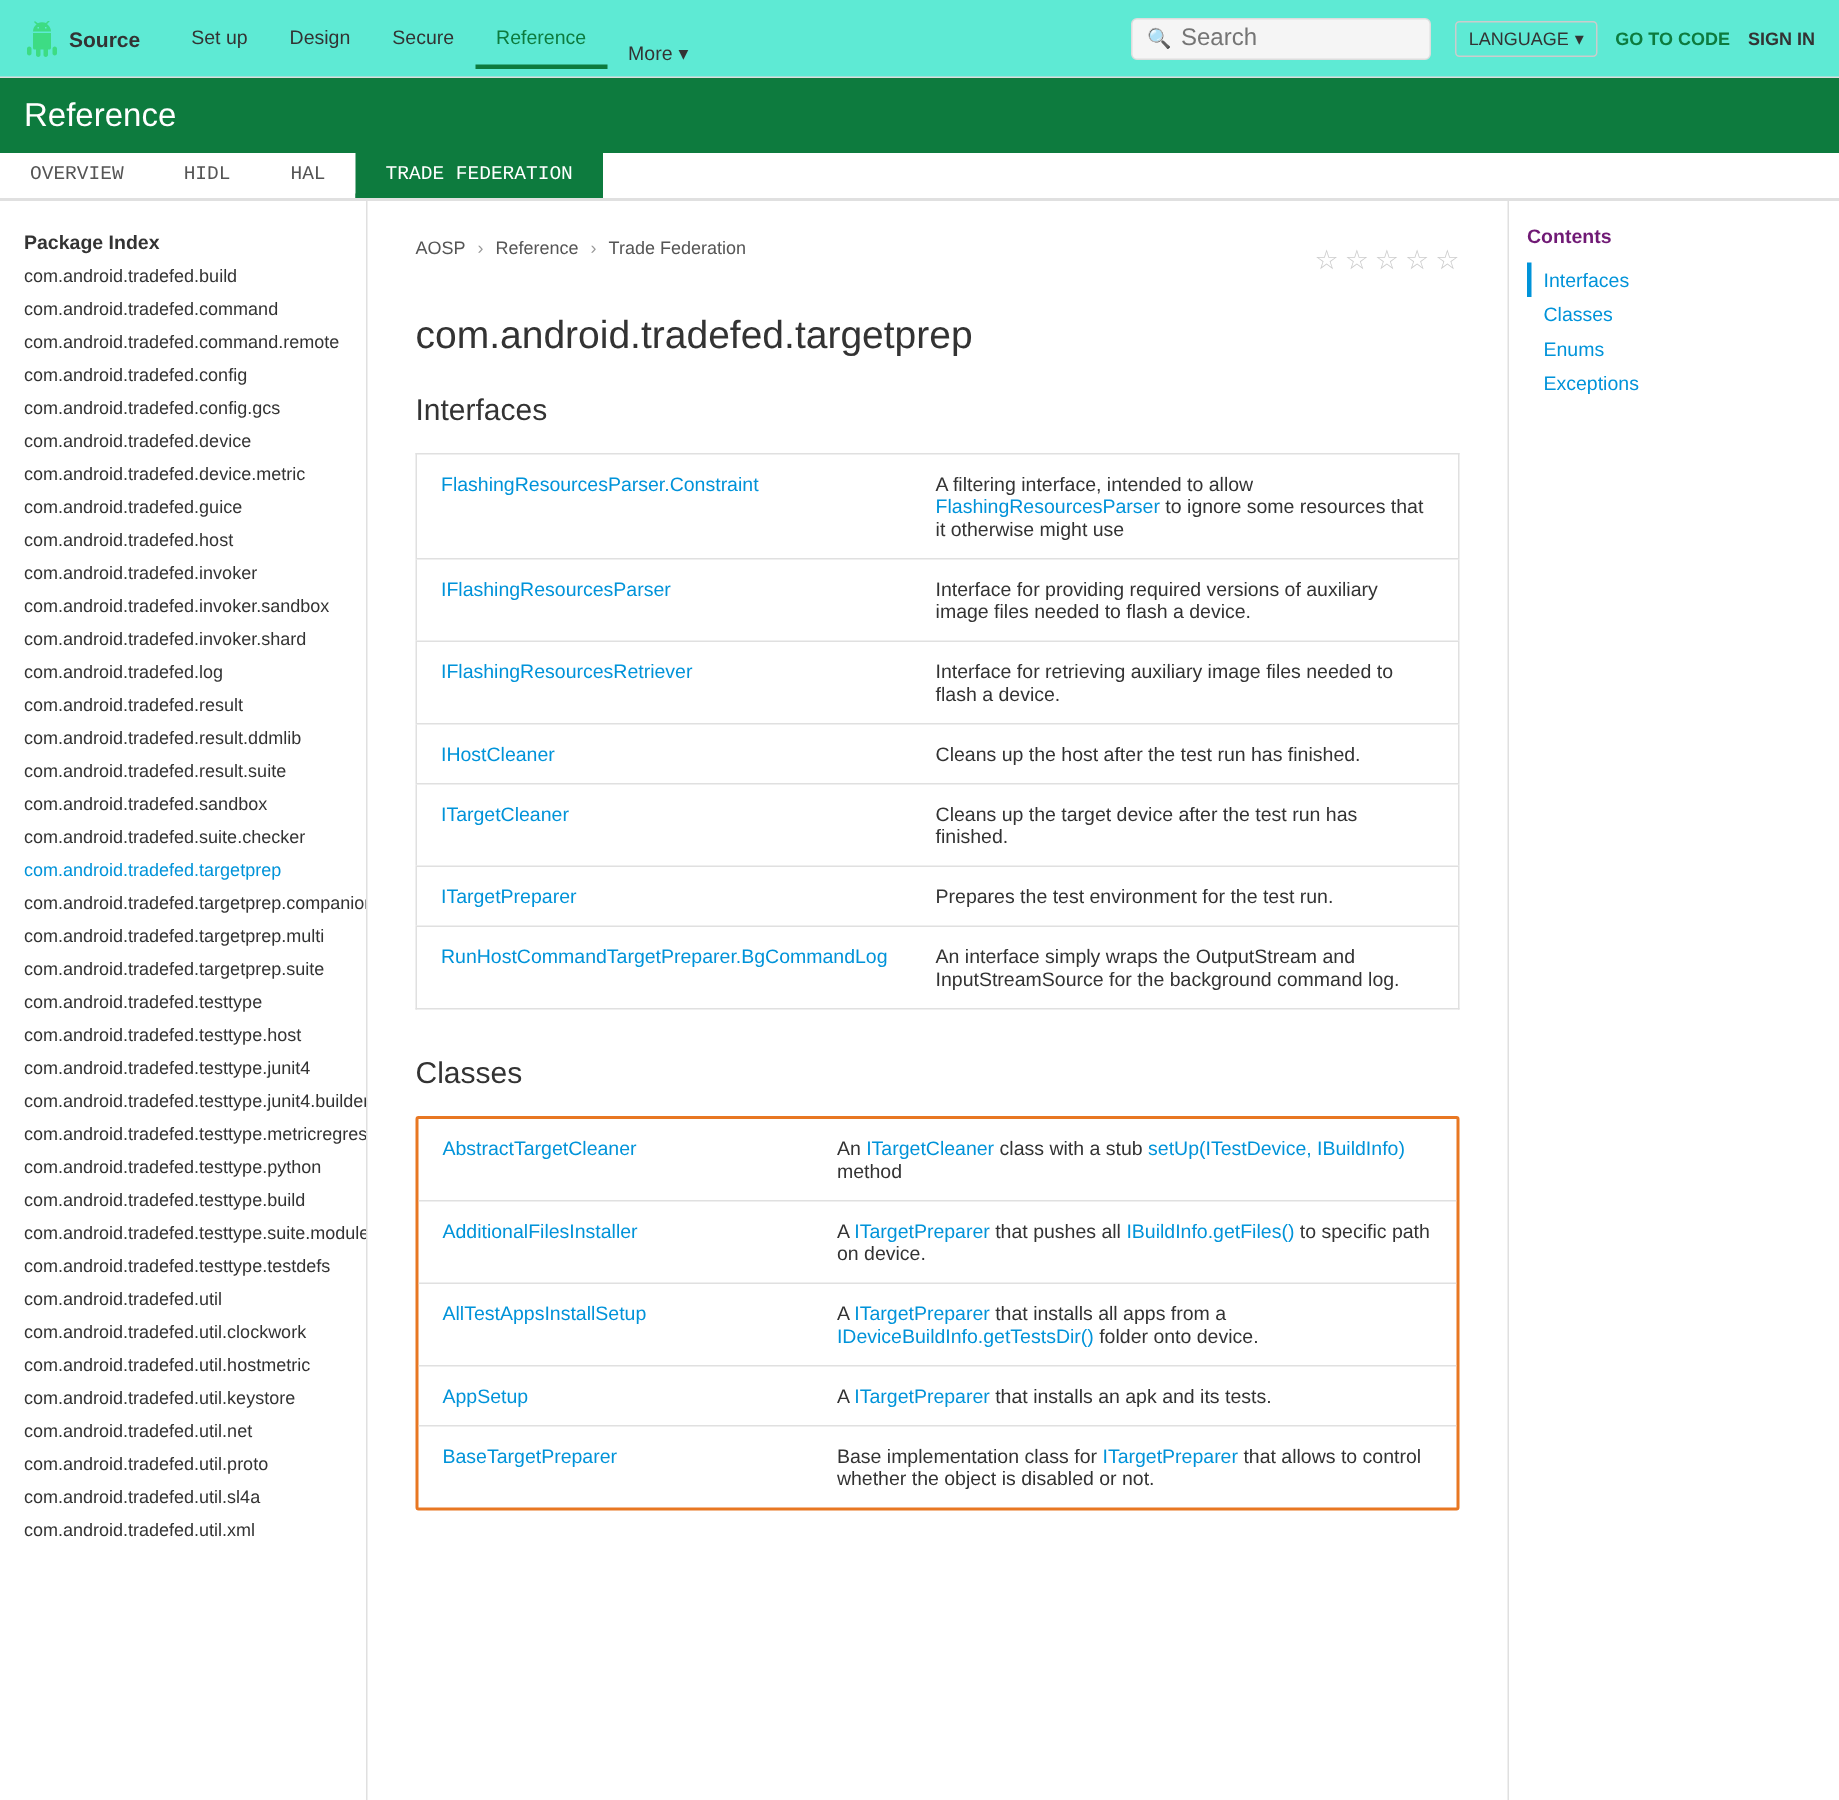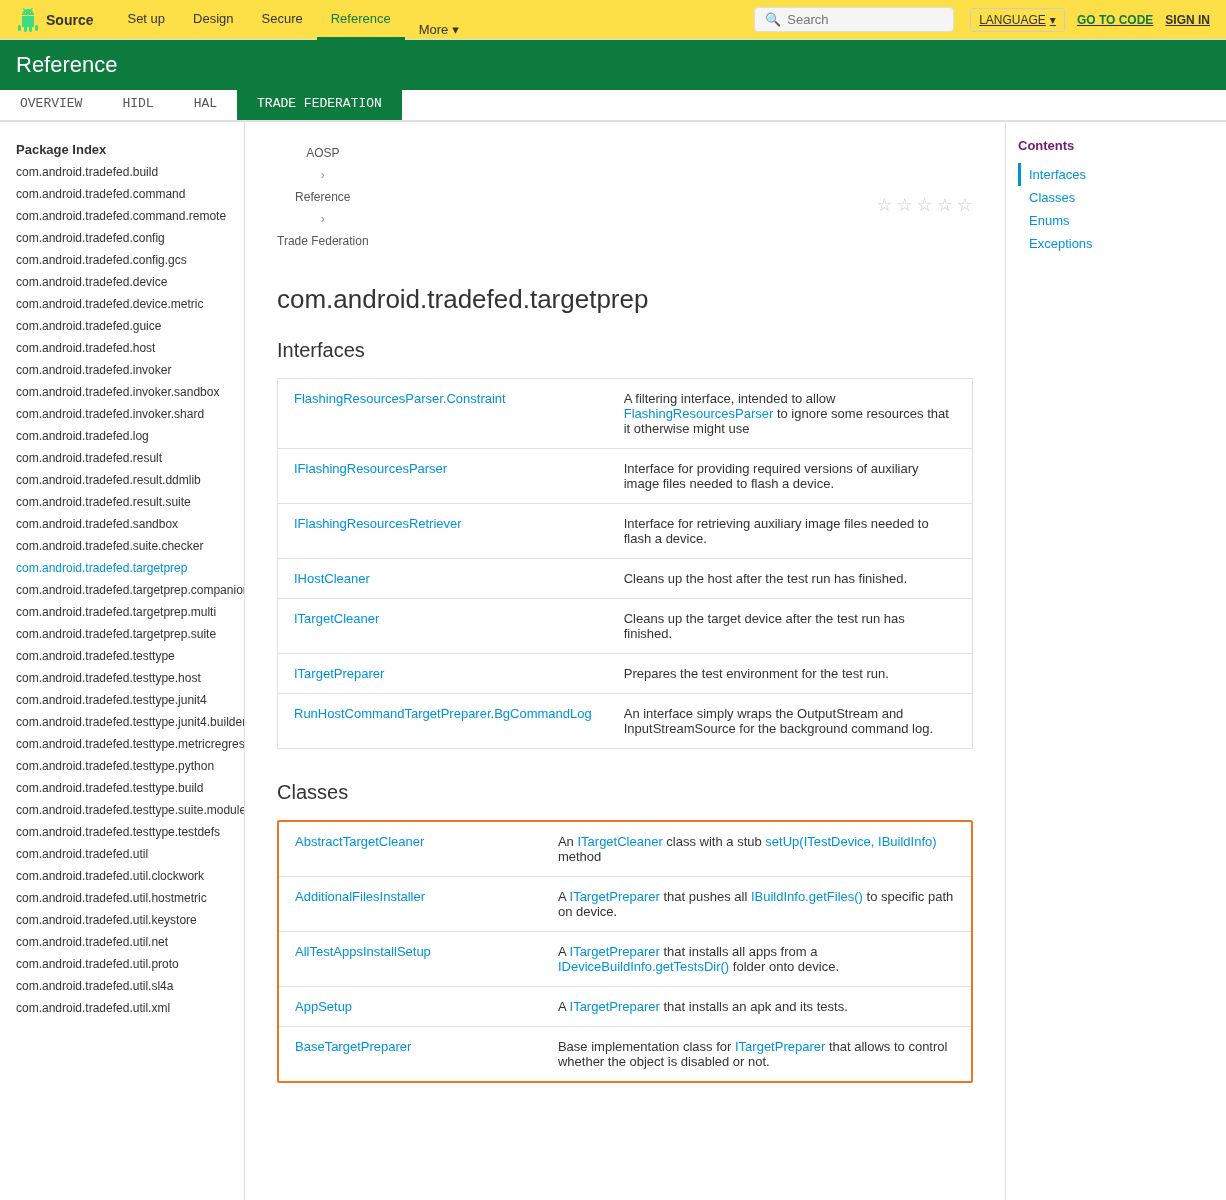--- a/index.html
+++ b/index.html
@@ -2,24 +2,24 @@
 <html><head>
   <meta charset="utf-8">
   <style>
     * { box-sizing: border-box; margin: 0; padding: 0; }
     body { font-family: Arial, sans-serif; font-size: 13px; color: #333; background: #fff; }
 
     
     .top-nav {
       display: flex;
       align-items: center;
-      background: #fde047;
+      background: #5eead4;
       border-bottom: 1px solid #ddd;
       padding: 0 16px;
-      height: 40px;
+      height: 52px;
       position: relative;
     }
     .top-nav .logo {
       display: flex;
       align-items: center;
       margin-right: 20px;
     }
     .top-nav .logo svg {
       width: 24px; height: 24px; margin-right: 6px;
     }
@@ -61,29 +61,28 @@
       border-radius: 4px;
       padding: 4px 10px;
       margin-left: auto;
       gap: 6px;
       width: 200px;
     }
     .top-nav .search-area input {
       border: none;
       background: transparent;
       outline: none;
-      font-size: 13px;
+      font-size: 16px;
       width: 100%;
     }
     .top-nav .right-actions {
       display: flex;
       align-items: center;
       gap: 12px;
       margin-left: 16px;
-      text-decoration: underline;
     }
     .top-nav .language-btn {
       display: flex;
       align-items: center;
       gap: 4px;
       font-size: 12px;
       cursor: pointer;
       padding: 4px 8px;
       border: 1px solid #ccc;
       border-radius: 3px;
@@ -176,21 +175,20 @@
     }
 
     
     .breadcrumb {
       display: flex;
       align-items: center;
       gap: 8px;
       font-size: 12px;
       color: #555;
       margin-bottom: 16px;
-      flex-direction: column;
     }
     .breadcrumb a { color: #555; text-decoration: none; }
     .breadcrumb .sep { color: #999; }
 
     
     .rating {
       display: flex;
       gap: 4px;
       margin-left: auto;
     }

